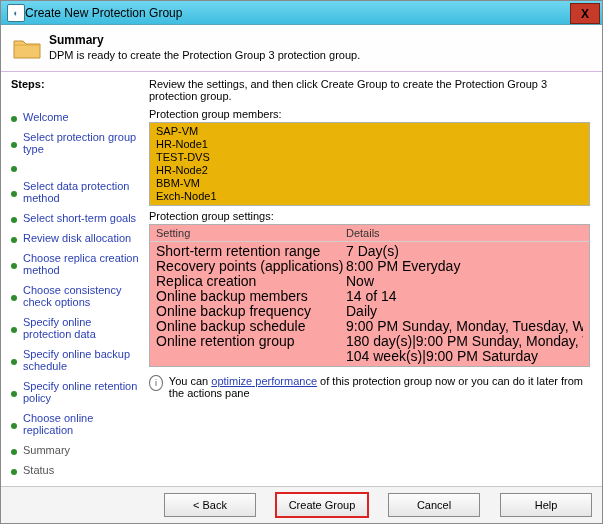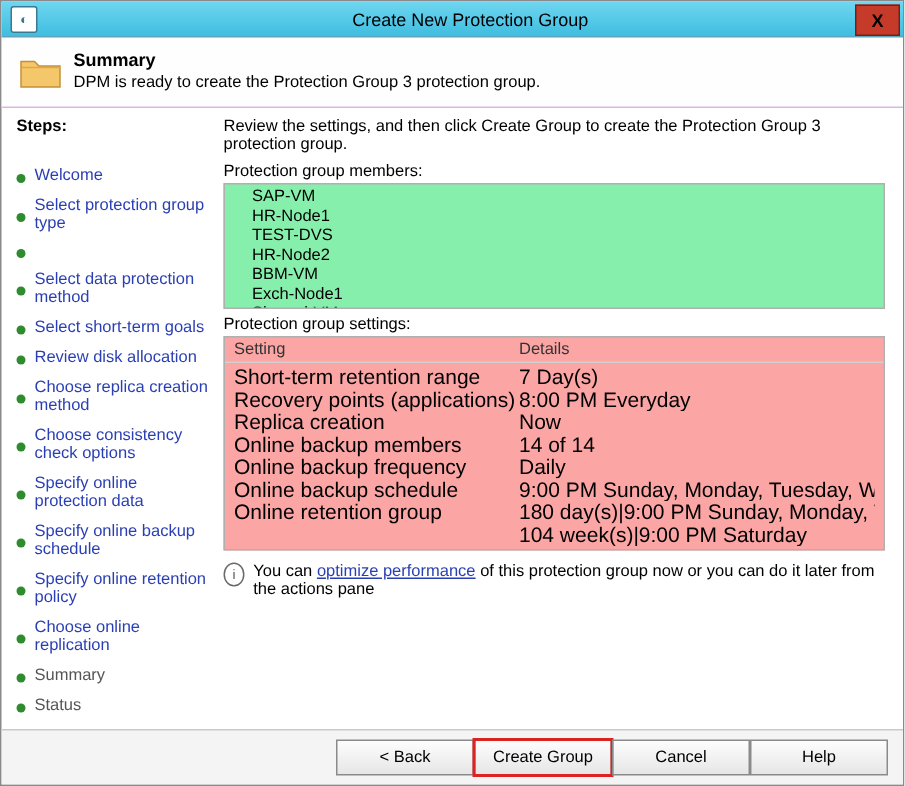--- a/index.html
+++ b/index.html
@@ -1,46 +1,46 @@
 <!DOCTYPE html>
 <html><head>
 <meta charset="utf-8">
 <style>
   html,body{margin:0;padding:0;font-family:"Segoe UI",Tahoma,sans-serif;font-size:11px;color:#000;background:#fff}
   .window{width:603px;height:524px;box-sizing:border-box;border:1px solid #8a8a8a;display:flex;flex-direction:column;overflow:hidden}
   .titlebar{height:23px;background:linear-gradient(#6fd6f0,#3fbde0);display:flex;align-items:center;position:relative;border-bottom:1px solid #5aa5bd}
   .titlebar .sysicon{width:16px;height:16px;margin-left:6px;border:1px solid #3a7a8f;border-radius:2px;background:#fff;display:flex;align-items:center;justify-content:center;font-size:9px;color:#3a7a8f}
-  .titlebar .title{flex:1;text-align:center;font-size:12px;color:#000}
+  .titlebar .title{flex:1;text-align:left;font-size:12px;color:#000}
   .titlebar .close{width:28px;height:19px;background:#c63a2a;color:#000;display:flex;align-items:center;justify-content:center;position:absolute;right:2px;top:2px;font-size:12px;font-weight:bold;border:1px solid #7a1e12}
   .banner{display:flex;align-items:flex-start;padding:8px 12px 10px 12px;border-bottom:1px solid #d5b8e4;background:#fefefe}
   .folder-icon{width:28px;height:22px;margin-right:8px;margin-top:4px}
   .banner-text .heading{font-weight:bold;font-size:12px;color:#000;margin-bottom:2px}
   .banner-text .sub{font-size:11px;color:#000}
   .body{flex:1;display:flex;overflow:hidden}
   .steps-col{width:144px;box-sizing:border-box;padding:6px 4px 0 10px}
   .steps-title{font-weight:bold;margin-bottom:21px}
   .step{display:flex;align-items:center;margin-bottom:8px;line-height:12px}
   .bullet{width:6px;height:6px;border-radius:50%;background:#2e8b2e;margin-top:3px;margin-right:6px;flex-shrink:0}
   .step a{color:#2a3fb3;text-decoration:none}
   .step .plain{color:#555}
   .content{flex:1;padding:6px 12px 0 4px;overflow:hidden}
   .instr{margin-bottom:6px}
   .section-label{margin:4px 0 2px 0}
-  .members-box{border:1px solid #b0b0b0;background:#86efac;padding:2px 18px;height:78px;overflow:hidden;font-size:11px;line-height:13px}
+  .members-box{border:1px solid #b0b0b0;background:#eab308;padding:2px 6px;height:78px;overflow:hidden;font-size:11px;line-height:13px}
   .settings-box{border:1px solid #b0b0b0;background:#fca5a5;margin-top:2px}
   .settings-header{display:flex;border-bottom:1px solid #d0d0d0;padding:2px 6px;font-size:11px;color:#333}
   .settings-header .c1{width:190px}
   .settings-rows{padding:2px 6px;height:120px;overflow:hidden}
   .srow{display:flex;font-size:14px;line-height:15px}
   .srow .c1{width:190px}
   .srow .c2{flex:1;white-space:nowrap;overflow:hidden;text-overflow:clip}
   .tip{display:flex;align-items:flex-start;margin-top:8px;font-size:11px}
   .tip .info{width:14px;height:14px;border:1px solid #6a6a6a;border-radius:50%;display:flex;align-items:center;justify-content:center;font-size:9px;margin-right:6px;color:#555}
   .tip a{color:#2a3fb3;text-decoration:underline}
-  .footer{height:36px;border-top:1px solid #c9c9c9;display:flex;align-items:center;justify-content:flex-end;padding-right:10px;gap:0;background:#f4f4f4}
+  .footer{height:36px;border-top:1px solid #c9c9c9;display:flex;align-items:center;justify-content:flex-end;padding-right:10px;gap:20px;background:#f4f4f4}
   .btn{min-width:74px;height:22px;border:1px solid #8a8a8a;background:linear-gradient(#fdfdfd,#e6e6e6);font-size:11px;display:flex;align-items:center;justify-content:center;padding:0 8px;cursor:pointer}
   .btn.primary{outline:2px solid #d22; outline-offset:-1px}
 </style>
 </head>
 <body>
 
 <div class="window">
 
   <div class="titlebar">
     <div class="sysicon">◐</div>

